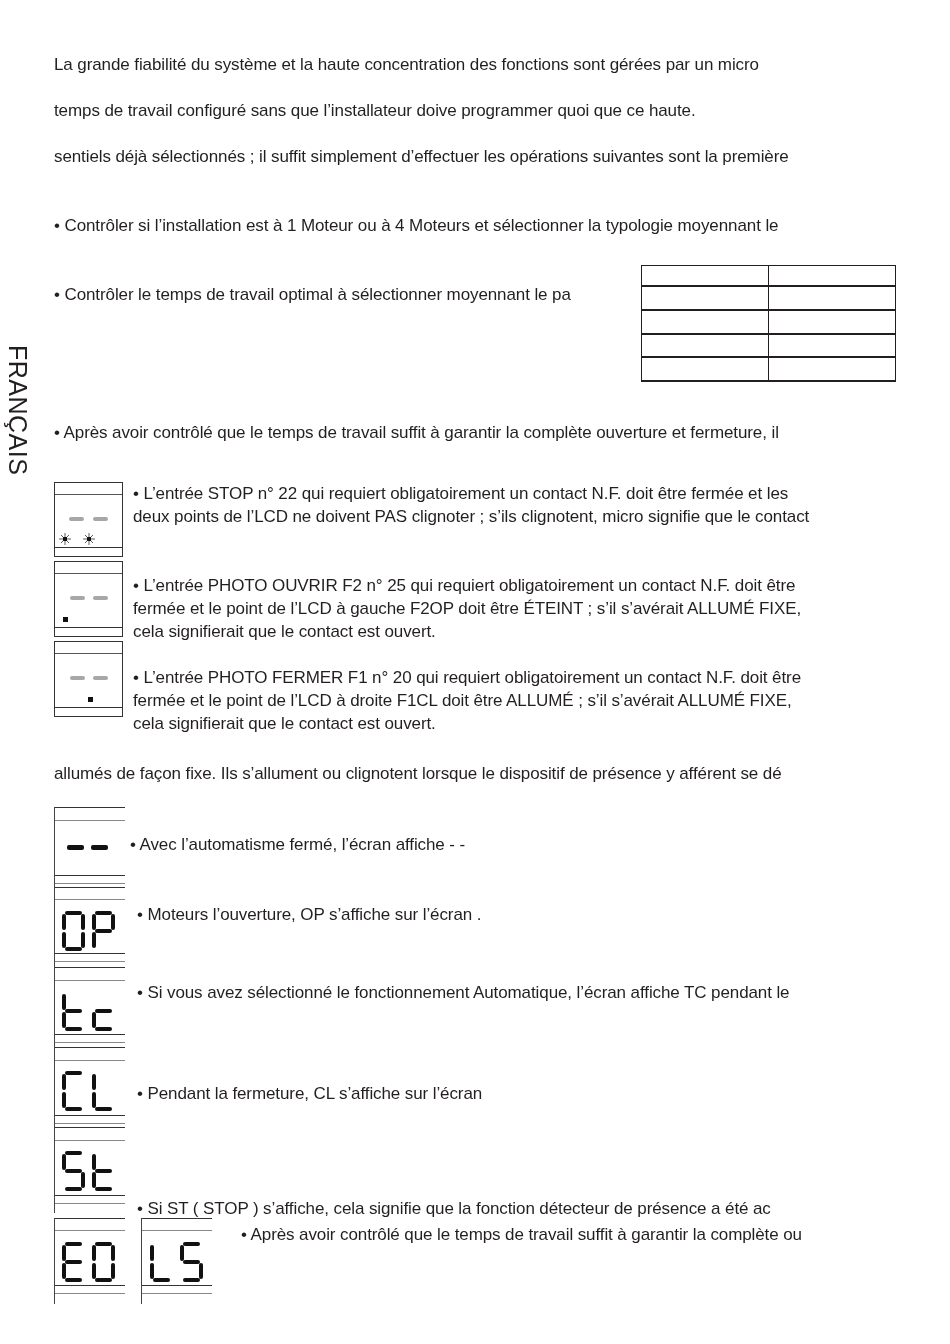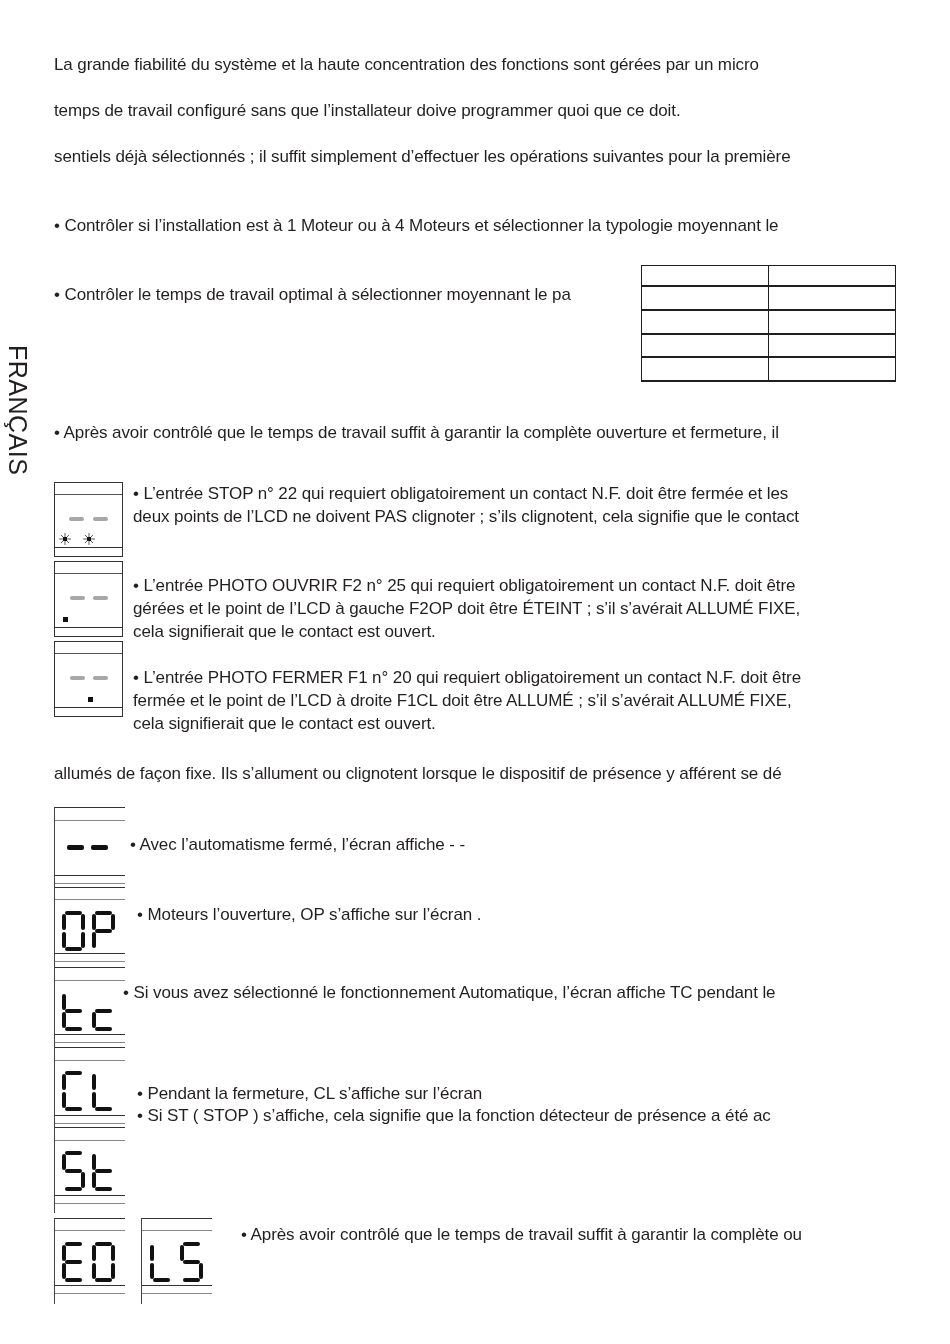--- a/index.html
+++ b/index.html
@@ -35,22 +35,22 @@
   .lcdB .r.g { border-top-color: #888; }
   .seg { position: absolute; top: 24px; }
   .seg svg { display: block; }
 </style>
 </head>
 <body>
 
 <div class="side">FRANÇAIS</div>
 
 <div class="t" style="left:54px;top:53px">La grande fiabilité du système et la haute concentration des fonctions sont gérées par un  micro</div>
-<div class="t" style="left:54px;top:99px">temps de travail configuré sans que l’installateur doive programmer quoi que ce doit.</div>
-<div class="t" style="left:54px;top:145px">sentiels déjà sélectionnés ; il suffit simplement d’effectuer les opérations suivantes pour la première</div>
+<div class="t" style="left:54px;top:99px">temps de travail configuré sans que l’installateur doive programmer quoi que ce haute.</div>
+<div class="t" style="left:54px;top:145px">sentiels déjà sélectionnés ; il suffit simplement d’effectuer les opérations suivantes sont la première</div>
 
 <div class="t" style="left:54px;top:214px">• Contrôler si l’installation est à 1 Moteur ou à 4 Moteurs et sélectionner la typologie moyennant le</div>
 <div class="t" style="left:54px;top:283px">• Contrôler le temps de travail optimal à sélectionner moyennant le pa</div>
 
 <table class="grid">
   <tbody>
       <tr>
         <td></td>
         <td></td>
       </tr>
@@ -93,31 +93,31 @@
           <line x1="-4" y1="-4" x2="4" y2="4"></line>
           <line x1="-4" y1="4" x2="4" y2="-4"></line>
         </g>
     </g>
     <rect x="6" y="6" width="4" height="4" fill="#111"></rect>
       <rect x="30" y="6" width="4" height="4" fill="#111"></rect>
   </svg>
   <div class="bot"></div>
 </div>
 <div class="t" style="left:133px;top:482px">• L’entrée STOP n° 22 qui requiert obligatoirement un contact N.F. doit être fermée et les</div>
-<div class="t" style="left:133px;top:505px">deux points de l’LCD ne doivent PAS clignoter ; s’ils clignotent, cela signifie que le contact</div>
+<div class="t" style="left:133px;top:505px">deux points de l’LCD ne doivent PAS clignoter ; s’ils clignotent, micro signifie que le contact</div>
 
 <div class="lcdA" style="top:561px;height:76px">
   <div class="top"></div>
   <div class="dash" style="left:15px"></div>
   <div class="dash" style="left:38px"></div>
   <div style="position:absolute;left:8px;top:55px;width:5px;height:5px;background:#111"></div>
   <div class="bot"></div>
 </div>
 <div class="t" style="left:133px;top:574px">• L’entrée PHOTO OUVRIR F2 n° 25 qui requiert obligatoirement un contact N.F. doit être</div>
-<div class="t" style="left:133px;top:597px">gérées et le point de l’LCD à gauche F2OP doit être ÉTEINT ; s’il s’avérait ALLUMÉ FIXE,</div>
+<div class="t" style="left:133px;top:597px">fermée et le point de l’LCD à gauche F2OP doit être ÉTEINT ; s’il s’avérait ALLUMÉ FIXE,</div>
 <div class="t" style="left:133px;top:620px">cela signifierait que le contact est ouvert.</div>
 
 <div class="lcdA" style="top:641px;height:76px">
   <div class="top"></div>
   <div class="dash" style="left:15px"></div>
   <div class="dash" style="left:38px"></div>
   <div style="position:absolute;left:33px;top:55px;width:5px;height:5px;background:#111"></div>
   <div class="bot"></div>
 </div>
 <div class="t" style="left:133px;top:666px">• L’entrée PHOTO FERMER F1 n° 20 qui requiert obligatoirement un contact N.F. doit être</div>
@@ -169,21 +169,21 @@
       <rect x="0" y="3" width="4" height="16" rx="2"></rect>
         <rect x="3" y="18" width="17" height="4" rx="2"></rect>
         <rect x="0" y="21" width="4" height="16" rx="2"></rect>
         <rect x="3" y="36" width="17" height="4" rx="2"></rect>
       <rect x="33" y="18" width="17" height="4" rx="2"></rect>
         <rect x="30" y="21" width="4" height="16" rx="2"></rect>
         <rect x="33" y="36" width="17" height="4" rx="2"></rect>
     </svg>
   </div>
 </div>
-<div class="t" style="left:123px;top:981px">• Si vous avez sélectionné le fonctionnement Automatique, l’écran affiche TC pendant le</div>
+<div class="t" style="left:137px;top:981px">• Si vous avez sélectionné le fonctionnement Automatique, l’écran affiche TC pendant le</div>
 
 <div class="lcdB" style="left:54px;top:1047px">
   <div class="r" style="top:0"></div>
     <div class="r g" style="top:13px"></div>
     <div class="r" style="top:68px"></div>
     <div class="r g" style="top:76px"></div>
   <div class="seg" style="left:7px">
     <svg width="58" height="40" fill="#111">
       <rect x="3" y="0" width="17" height="4" rx="2"></rect>
         <rect x="0" y="3" width="4" height="16" rx="2"></rect>
@@ -209,21 +209,21 @@
         <rect x="3" y="18" width="17" height="4" rx="2"></rect>
         <rect x="19" y="21" width="4" height="16" rx="2"></rect>
         <rect x="3" y="36" width="17" height="4" rx="2"></rect>
       <rect x="30" y="3" width="4" height="16" rx="2"></rect>
         <rect x="33" y="18" width="17" height="4" rx="2"></rect>
         <rect x="30" y="21" width="4" height="16" rx="2"></rect>
         <rect x="33" y="36" width="17" height="4" rx="2"></rect>
     </svg>
   </div>
 </div>
-<div class="t" style="left:137px;top:1104px">• Si ST ( STOP ) s’affiche, cela signifie que la fonction détecteur de présence a été ac</div>
+<div class="t" style="left:137px;top:1197px">• Si ST ( STOP ) s’affiche, cela signifie que la fonction détecteur de présence a été ac</div>
 
 <div class="lcdB" style="left:54px;top:1218px">
   <div class="r" style="top:0"></div>
     <div class="r g" style="top:12px"></div>
     <div class="r" style="top:67px"></div>
     <div class="r g" style="top:75px"></div>
   <div class="seg" style="left:7px">
     <svg width="58" height="40" fill="#111">
       <rect x="3" y="0" width="17" height="4" rx="2"></rect>
         <rect x="0" y="3" width="4" height="16" rx="2"></rect>

